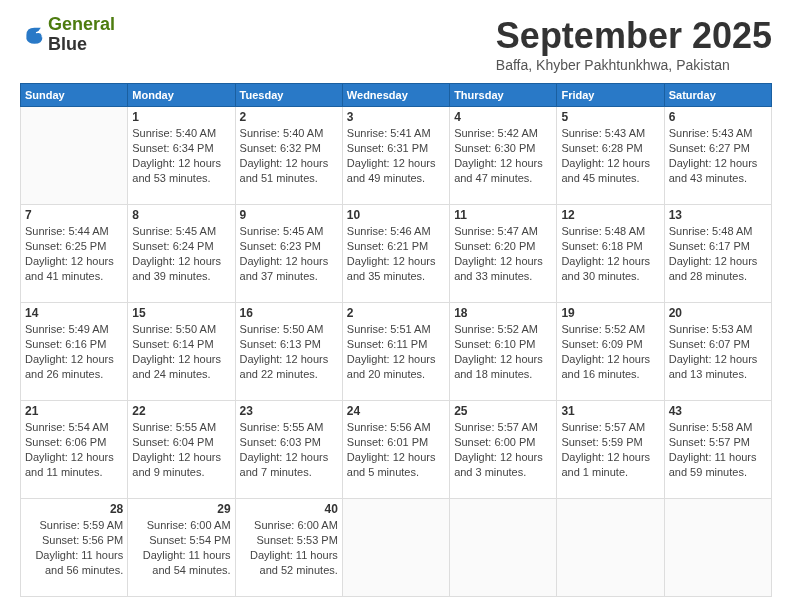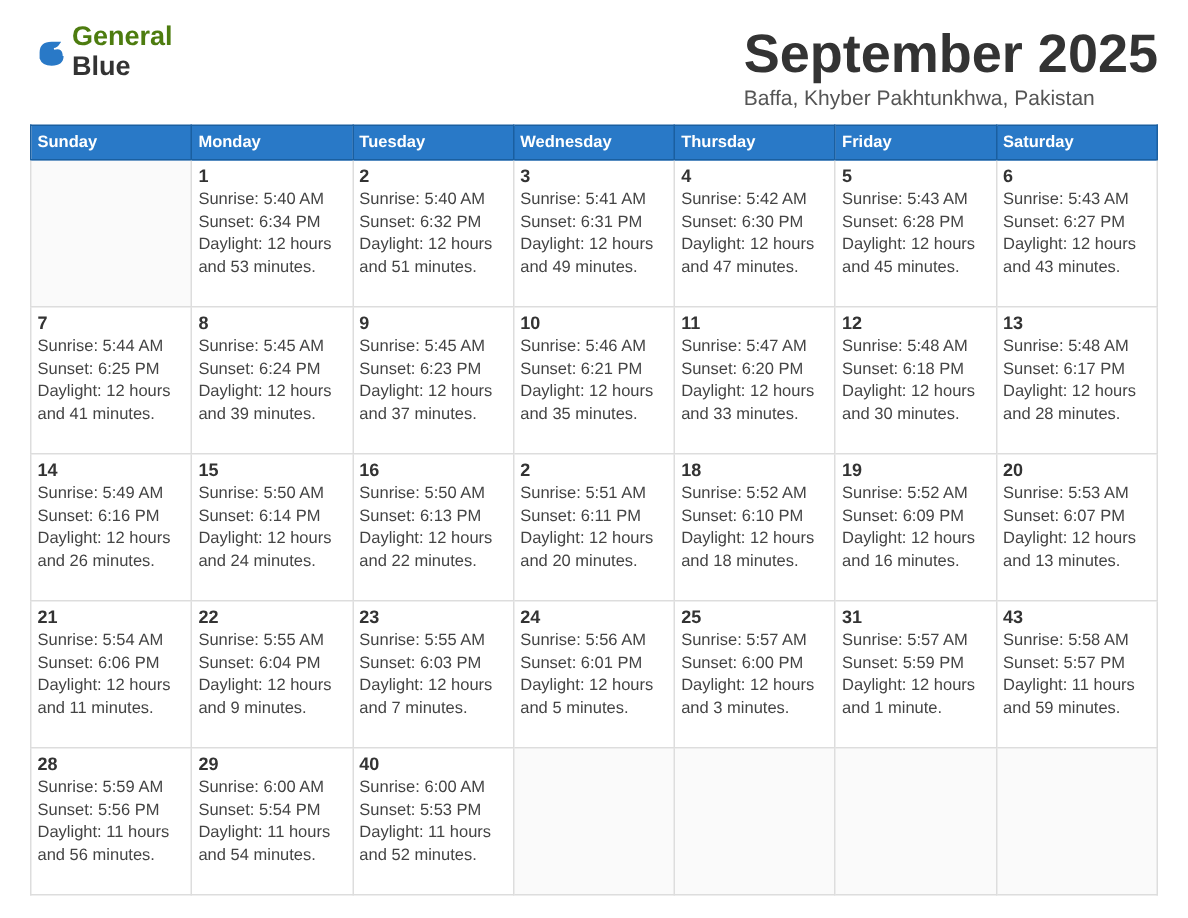--- a/index.html
+++ b/index.html
@@ -86,20 +86,21 @@
     .day-info {
       font-size: 11px;
       color: #444;
       line-height: 1.35;
     }
     .empty-cell {
       background: #fafafa;
     }
     tr:last-child td {
       height: 68px;
+      text-align: right;
     }
   </style>
 </head>
 <body>
 
 <div class="page">
   <div class="header">
     <div class="logo">
       <svg class="logo-icon" viewBox="0 0 30 30">
         <path d="M8 15 Q8 6 18 6 L26 6 Q24 10 20 12 Q28 10 28 18 Q28 26 18 26 Q10 26 8 20 Z" fill="#2979c7"></path>

